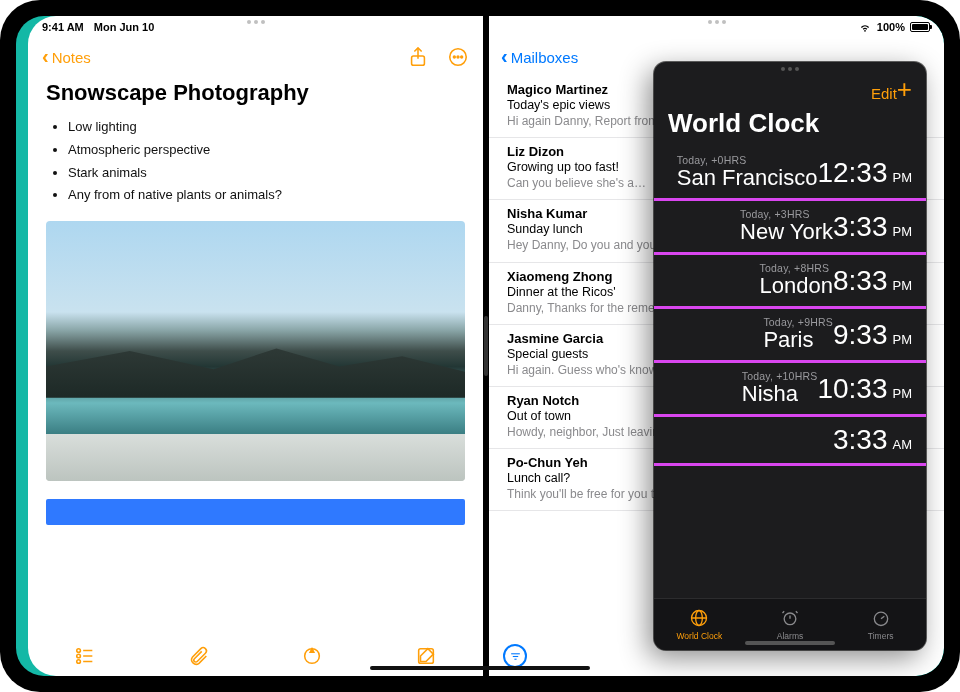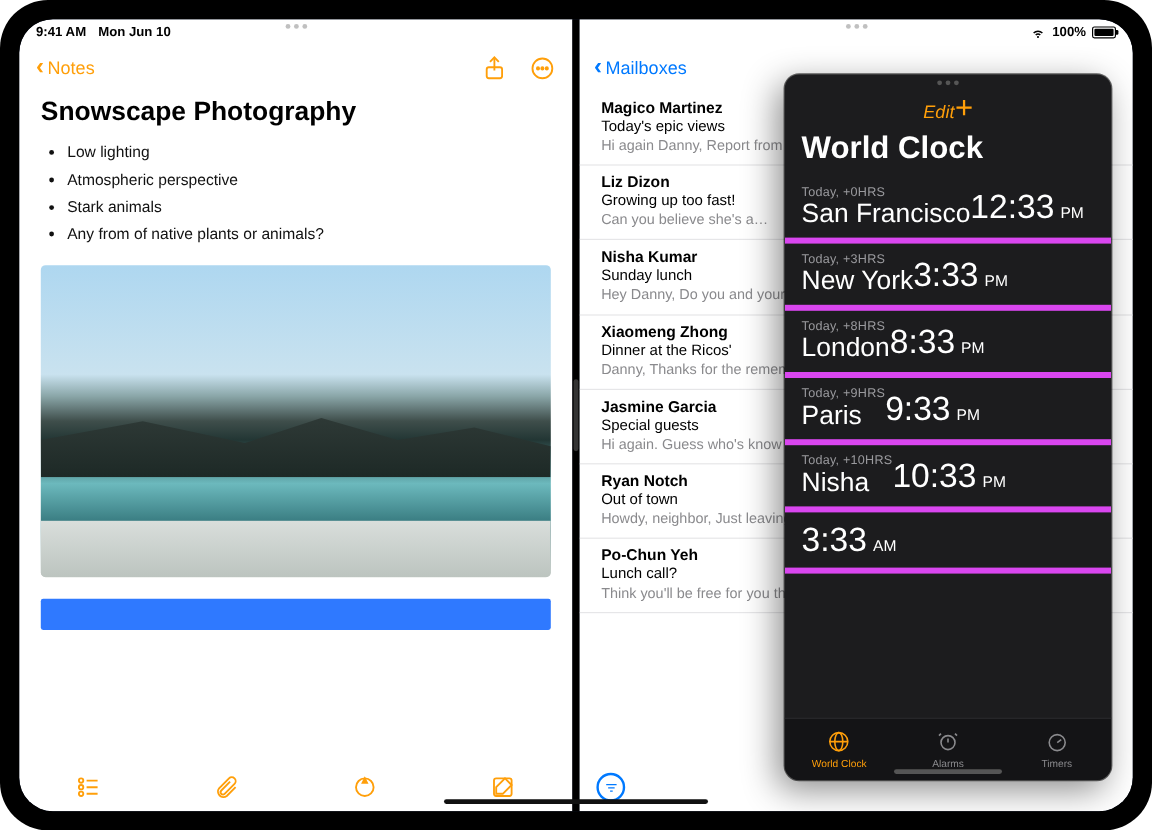--- a/index.html
+++ b/index.html
@@ -13,25 +13,26 @@
   }
   .device {
     width: 960px; height: 692px;
     background: #000;
     border-radius: 40px;
     padding: 16px;
     position: relative;
   }
   .screen {
     width: 100%; height: 100%;
-    background: #0f172a;
+    background: #14b8a6;
     border-radius: 28px;
     overflow: hidden;
     position: relative;
     display: flex;
+    padding-left: 12px;
   }
   
   .statusbar {
     position: absolute;
     top: 0; left: 0; right: 0;
     height: 22px;
     display: flex;
     justify-content: space-between;
     align-items: center;
     font-size: 11px;
@@ -142,27 +143,27 @@
     box-shadow: -6px 8px 28px rgba(0,0,0,.45), 0 0 0 1px rgba(0,0,0,.6);
     display:flex; flex-direction:column;
     overflow:hidden;
     z-index:40;
   }
   .slideover .so-dots {
     position:absolute; top:5px; left:50%; transform:translateX(-50%);
     display:flex; gap:3px;
   }
   .slideover .so-dots span { width:4px; height:4px; border-radius:50%; background:#555;}
-  .so-topbar { height:44px; display:flex; align-items:flex-end; justify-content:center; padding:0 14px 4px;font-style:italic;}
+  .so-topbar { height:44px; display:flex; align-items:flex-end; justify-content:flex-end; padding:0 14px 4px;}
   .so-edit { color:#ff9f0a; font-size:15px; }
   .so-plus { color:#ff9f0a; font-size:26px; font-weight:300; line-height:1;}
   .so-title { color:#fff; font-size:26px; font-weight:700; padding:2px 14px 8px;}
   .so-list { flex:1; overflow:hidden;}
-  .so-row { display:flex; align-items:center; justify-content:flex-start;
-    padding:7px 14px; border-bottom:5px solid #d946ef; }
+  .so-row { display:flex; align-items:center; justify-content:flex-end;
+    padding:7px 14px; border-bottom:3px solid #d946ef; }
   .so-row .meta { font-size:10.5px; color:#9a9a9e; letter-spacing:.2px;}
   .so-row .city { font-size:22px; color:#fff; margin-top:-1px;}
   .so-row .time { color:#fff; font-size:28px; font-weight:300; display:flex; align-items:baseline; gap:3px;}
   .so-row .ampm { font-size:13px; font-weight:400; margin-left:2px;}
   .so-tabs { height:52px; background:#141416; display:flex; border-top:1px solid #2c2c2e;}
   .so-tab { flex:1; display:flex; flex-direction:column; align-items:center; justify-content:center; gap:3px;
     font-size:8.5px; color:#8a8a8d;}
   .so-tab.active { color:#ff9f0a;}
   .so-tab svg { width:20px; height:20px;}
   .so-handle { position:absolute; bottom:5px; left:50%; transform:translateX(-50%);

